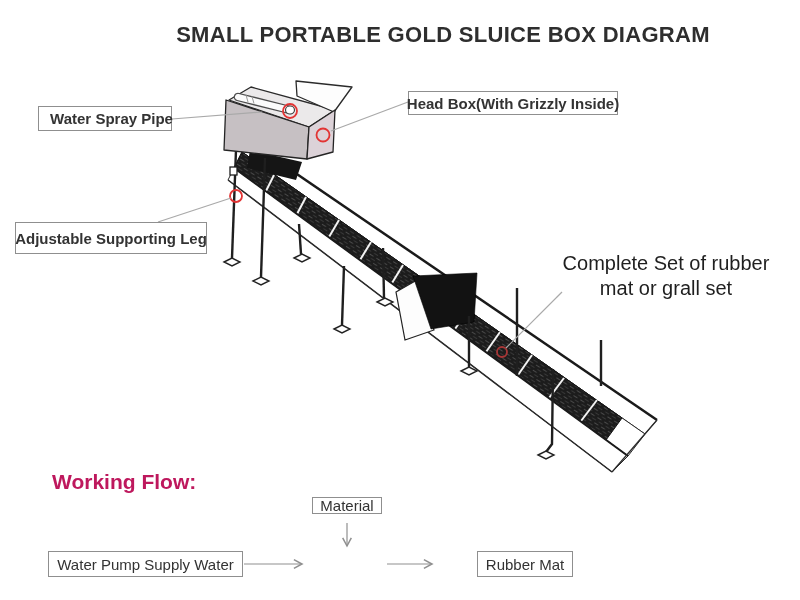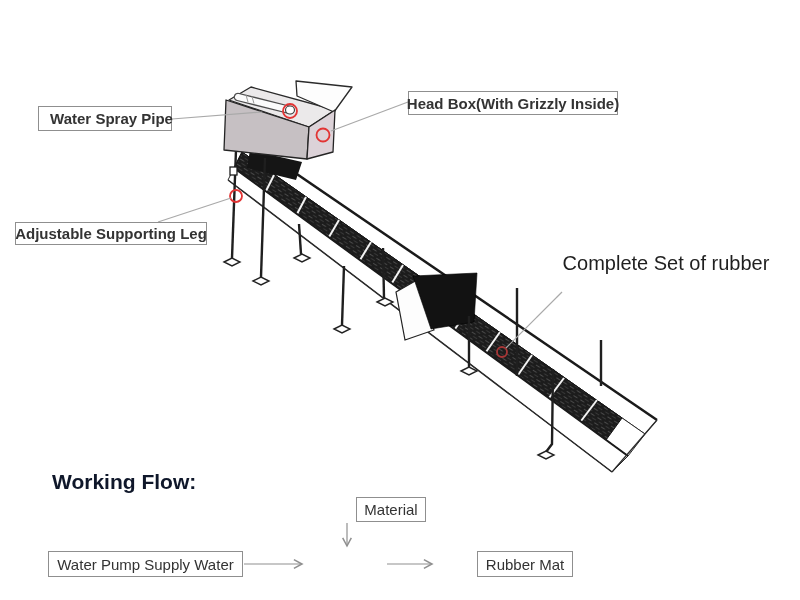--- a/index.html
+++ b/index.html
@@ -5,21 +5,21 @@
   html,body{margin:0;padding:0;background:#ffffff;}
   #page{position:relative;width:800px;height:600px;background:#ffffff;overflow:hidden;
         font-family:"Liberation Sans",sans-serif;}
   #diagram-svg{position:absolute;left:0;top:0;}
   .title{position:absolute;left:443px;top:22px;transform:translateX(-50%);
          white-space:nowrap;font-size:22px;font-weight:600;letter-spacing:.3px;color:#2e2e2e;}
   .label-box{position:absolute;background:#fff;border:1px solid #8f8f8f;color:#333;
              font-size:15px;display:flex;align-items:center;justify-content:center;
              box-sizing:border-box;white-space:nowrap;font-weight:bold;}
   .free-note{position:absolute;color:#1f1f1f;font-size:20px;line-height:25px;text-align:center;}
-  .flow-heading{position:absolute;font-size:21px;font-weight:700;color:#0f172a;}
+  .flow-heading{position:absolute;font-size:21px;font-weight:700;color:#be185d;}
   .flow-box{position:absolute;background:#fff;border:1px solid #8f8f8f;color:#333;
             font-size:15px;display:flex;align-items:center;justify-content:center;
             box-sizing:border-box;white-space:nowrap;}
 </style>
 </head>
 <body>
 
 <div id="page">
 
   <svg id="diagram-svg" width="800" height="600" viewBox="0 0 800 600">
@@ -120,40 +120,42 @@
       <line x1="562" y1="292" x2="506" y2="348"></line>
     </g>
 
     <g fill="none" stroke-width="1.2" stroke="#8f8f8f">
       <line x1="347" y1="523" x2="347" y2="546" marker-end="url(#arrowV)"></line>
       <line x1="244" y1="564" x2="302" y2="564" marker-end="url(#arrowV)"></line>
       <line x1="387" y1="564" x2="432" y2="564" marker-end="url(#arrowV)"></line>
     </g>
   </svg>
 
+  <div class="title">SMALL PORTABLE GOLD SLUICE BOX DIAGRAM</div>
 
   <div class="label-box" style="left:38px;top:106px;width:134px;height:25px;padding-left:13px;">
     <span>Water Spray Pipe</span>
   </div>
 
   <div class="label-box" style="left:408px;top:91px;width:210px;height:24px;">
     <span>Head Box(With Grizzly Inside)</span>
   </div>
 
-  <div class="label-box" style="left:15px;top:222px;width:192px;height:23px;">
+  <div class="label-box" style="left:15px;top:222px;width:192px;height:32px;">
     <span>Adjustable Supporting Leg</span>
   </div>
 
   <div class="free-note" style="left:545px;top:251px;width:242px;">
     <div>Complete Set of rubber</div>
+    <div>mat or grall set</div>
   </div>
 
   <div class="flow-heading" style="left:52px;top:470px;">Working Flow:</div>
 
-  <div class="flow-box" style="left:312px;top:497px;width:70px;height:25px;margin-left:44px;">
+  <div class="flow-box" style="left:312px;top:497px;width:70px;height:17px;">
     <span>Material</span>
   </div>
 
   <div class="flow-box" style="left:48px;top:551px;width:195px;height:26px;">
     <span>Water Pump Supply Water</span>
   </div>
 
 
   <div class="flow-box" style="left:437px;top:551px;width:96px;height:26px;margin-left:40px;">
     <span>Rubber Mat</span>

